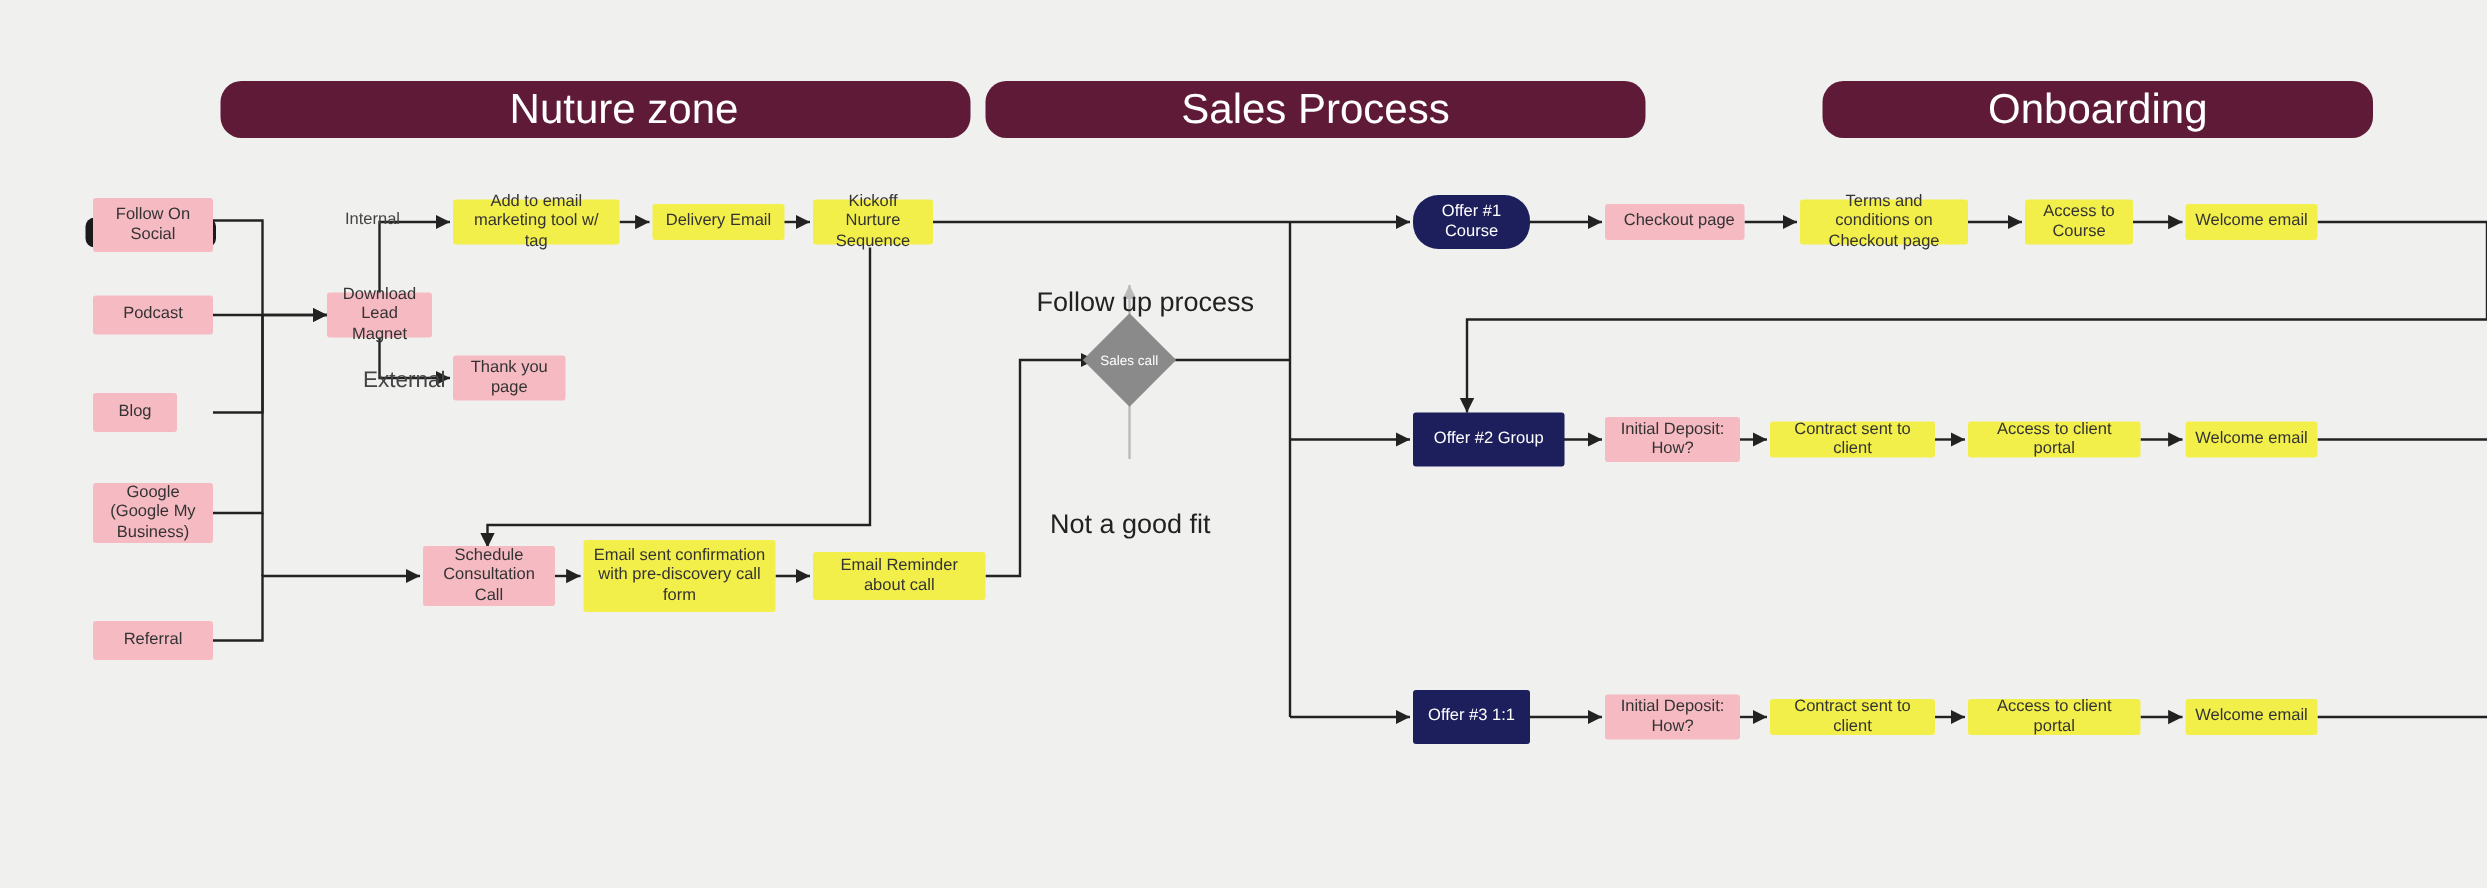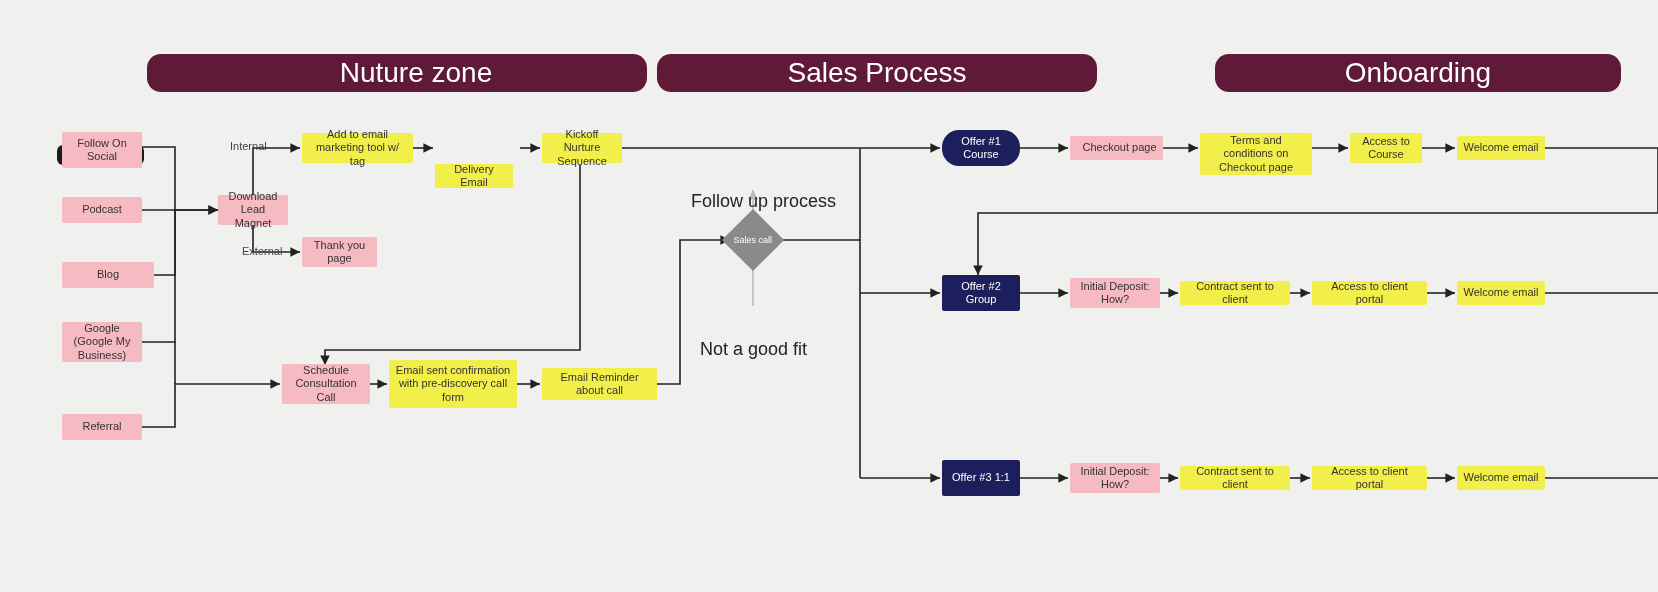--- a/index.html
+++ b/index.html
@@ -140,58 +140,58 @@
 
   <path d="M1020 478 H1068" stroke="#222" fill="none" stroke-width="1.6" marker-end="url(#ah)"></path>
   <path d="M1160 478 H1178" stroke="#222" fill="none" stroke-width="1.6" marker-end="url(#ah)"></path>
   <path d="M1290 478 H1310" stroke="#222" fill="none" stroke-width="1.6" marker-end="url(#ah)"></path>
   <path d="M1427 478 H1455" stroke="#222" fill="none" stroke-width="1.6" marker-end="url(#ah)"></path>
   <path d="M1545 478 H1658" stroke="#222" fill="none" stroke-width="1.6"></path>
 </svg>
 
 <div class="zone-header" style="left:147px; top:54px; width:500px;padding-left:38px;">Nuture zone</div>
 <div class="zone-header" style="left:657px; top:54px; width:440px;">Sales Process</div>
-<div class="zone-header" style="left:1215px; top:54px; width:406px;text-align:center;">Onboarding</div>
+<div class="zone-header" style="left:1215px; top:54px; width:367px;text-align:center;">Onboarding</div>
 
 <div class="tag-black" style="left:57px; top:109px;">Initial Contact</div>
 
 <div class="box pink" style="left:62px; top:132px; width:80px; height:36px;">Follow On Social</div>
 <div class="box pink" style="left:62px; top:197px; width:80px; height:26px;">Podcast</div>
-<div class="box pink" style="left:62px; top:262px; width:92px; height:26px;">Blog</div>
+<div class="box pink" style="left:62px; top:262px; width:56px; height:26px;">Blog</div>
 <div class="box pink" style="left:62px; top:322px; width:80px; height:40px;">Google (Google My Business)</div>
 <div class="box pink" style="left:62px; top:414px; width:80px; height:26px;">Referral</div>
 
 <div class="box pink" style="left:218px; top:195px; width:70px; height:30px;">Download Lead Magnet</div>
 
 <div class="label-text" style="left:230px; top:140px; font-size:11px;">Internal</div>
-<div class="label-text" style="left:227px; top:245px; font-size:11px;padding-left:15px;">External</div>
+<div class="label-text" style="left:227px; top:245px; font-size:15px;padding-left:15px;">External</div>
 
 <div class="box yellow" style="left:302px; top:133px; width:111px; height:30px;">Add to email marketing tool w/ tag</div>
-<div class="box yellow" style="left:435px; top:136px; width:78px; height:24px;margin-top:28px;">Delivery Email</div>
+<div class="box yellow" style="left:435px; top:136px; width:88px; height:24px;">Delivery Email</div>
 <div class="box yellow" style="left:542px; top:133px; width:80px; height:30px;">Kickoff Nurture Sequence</div>
 
 <div class="box pink" style="left:302px; top:237px; width:75px; height:30px;">Thank you page</div>
 
 <div class="box pink" style="left:282px; top:364px; width:88px; height:40px;">Schedule Consultation Call</div>
 <div class="box yellow" style="left:389px; top:360px; width:128px; height:48px;">Email sent confirmation with pre-discovery call form</div>
 <div class="box yellow" style="left:542px; top:368px; width:115px; height:32px;">Email Reminder about call</div>
 
 <div class="big-text" style="left:691px; top:163px;">Follow up process</div>
 <div class="big-text" style="left:700px; top:311px;">Not a good fit</div>
 
 <div class="diamond" style="left:731px; top:218px;">
   <span>Sales call</span>
 </div>
 
 <div class="box navy" style="left:942px; top:130px; width:78px; height:36px;border-radius:17px;">Offer #1 Course</div>
-<div class="box navy" style="left:942px; top:275px; width:78px; height:36px;">Offer #2 Group</div>
+<div class="box navy" style="left:942px; top:275px; width:101px; height:36px;">Offer #2 Group</div>
 <div class="box navy" style="left:942px; top:460px; width:78px; height:36px;">Offer #3 1:1</div>
 
 <div class="box pink" style="left:1070px; top:136px; width:93px; height:24px;padding-left:12px;">Checkout page</div>
-<div class="box yellow" style="left:1200px; top:133px; width:112px; height:42px;">Terms and conditions on Checkout page</div>
+<div class="box yellow" style="left:1200px; top:133px; width:112px; height:30px;">Terms and conditions on Checkout page</div>
 <div class="box yellow" style="left:1350px; top:133px; width:72px; height:30px;">Access to Course</div>
 <div class="box yellow" style="left:1457px; top:136px; width:88px; height:24px;">Welcome email</div>
 
 <div class="box pink" style="left:1070px; top:278px; width:90px; height:30px;">Initial Deposit: How?</div>
 <div class="box yellow" style="left:1180px; top:281px; width:110px; height:24px;">Contract sent to client</div>
 <div class="box yellow" style="left:1312px; top:281px; width:115px; height:24px;">Access to client portal</div>
 <div class="box yellow" style="left:1457px; top:281px; width:88px; height:24px;">Welcome email</div>
 
 <div class="box pink" style="left:1070px; top:463px; width:90px; height:30px;">Initial Deposit: How?</div>
 <div class="box yellow" style="left:1180px; top:466px; width:110px; height:24px;">Contract sent to client</div>

